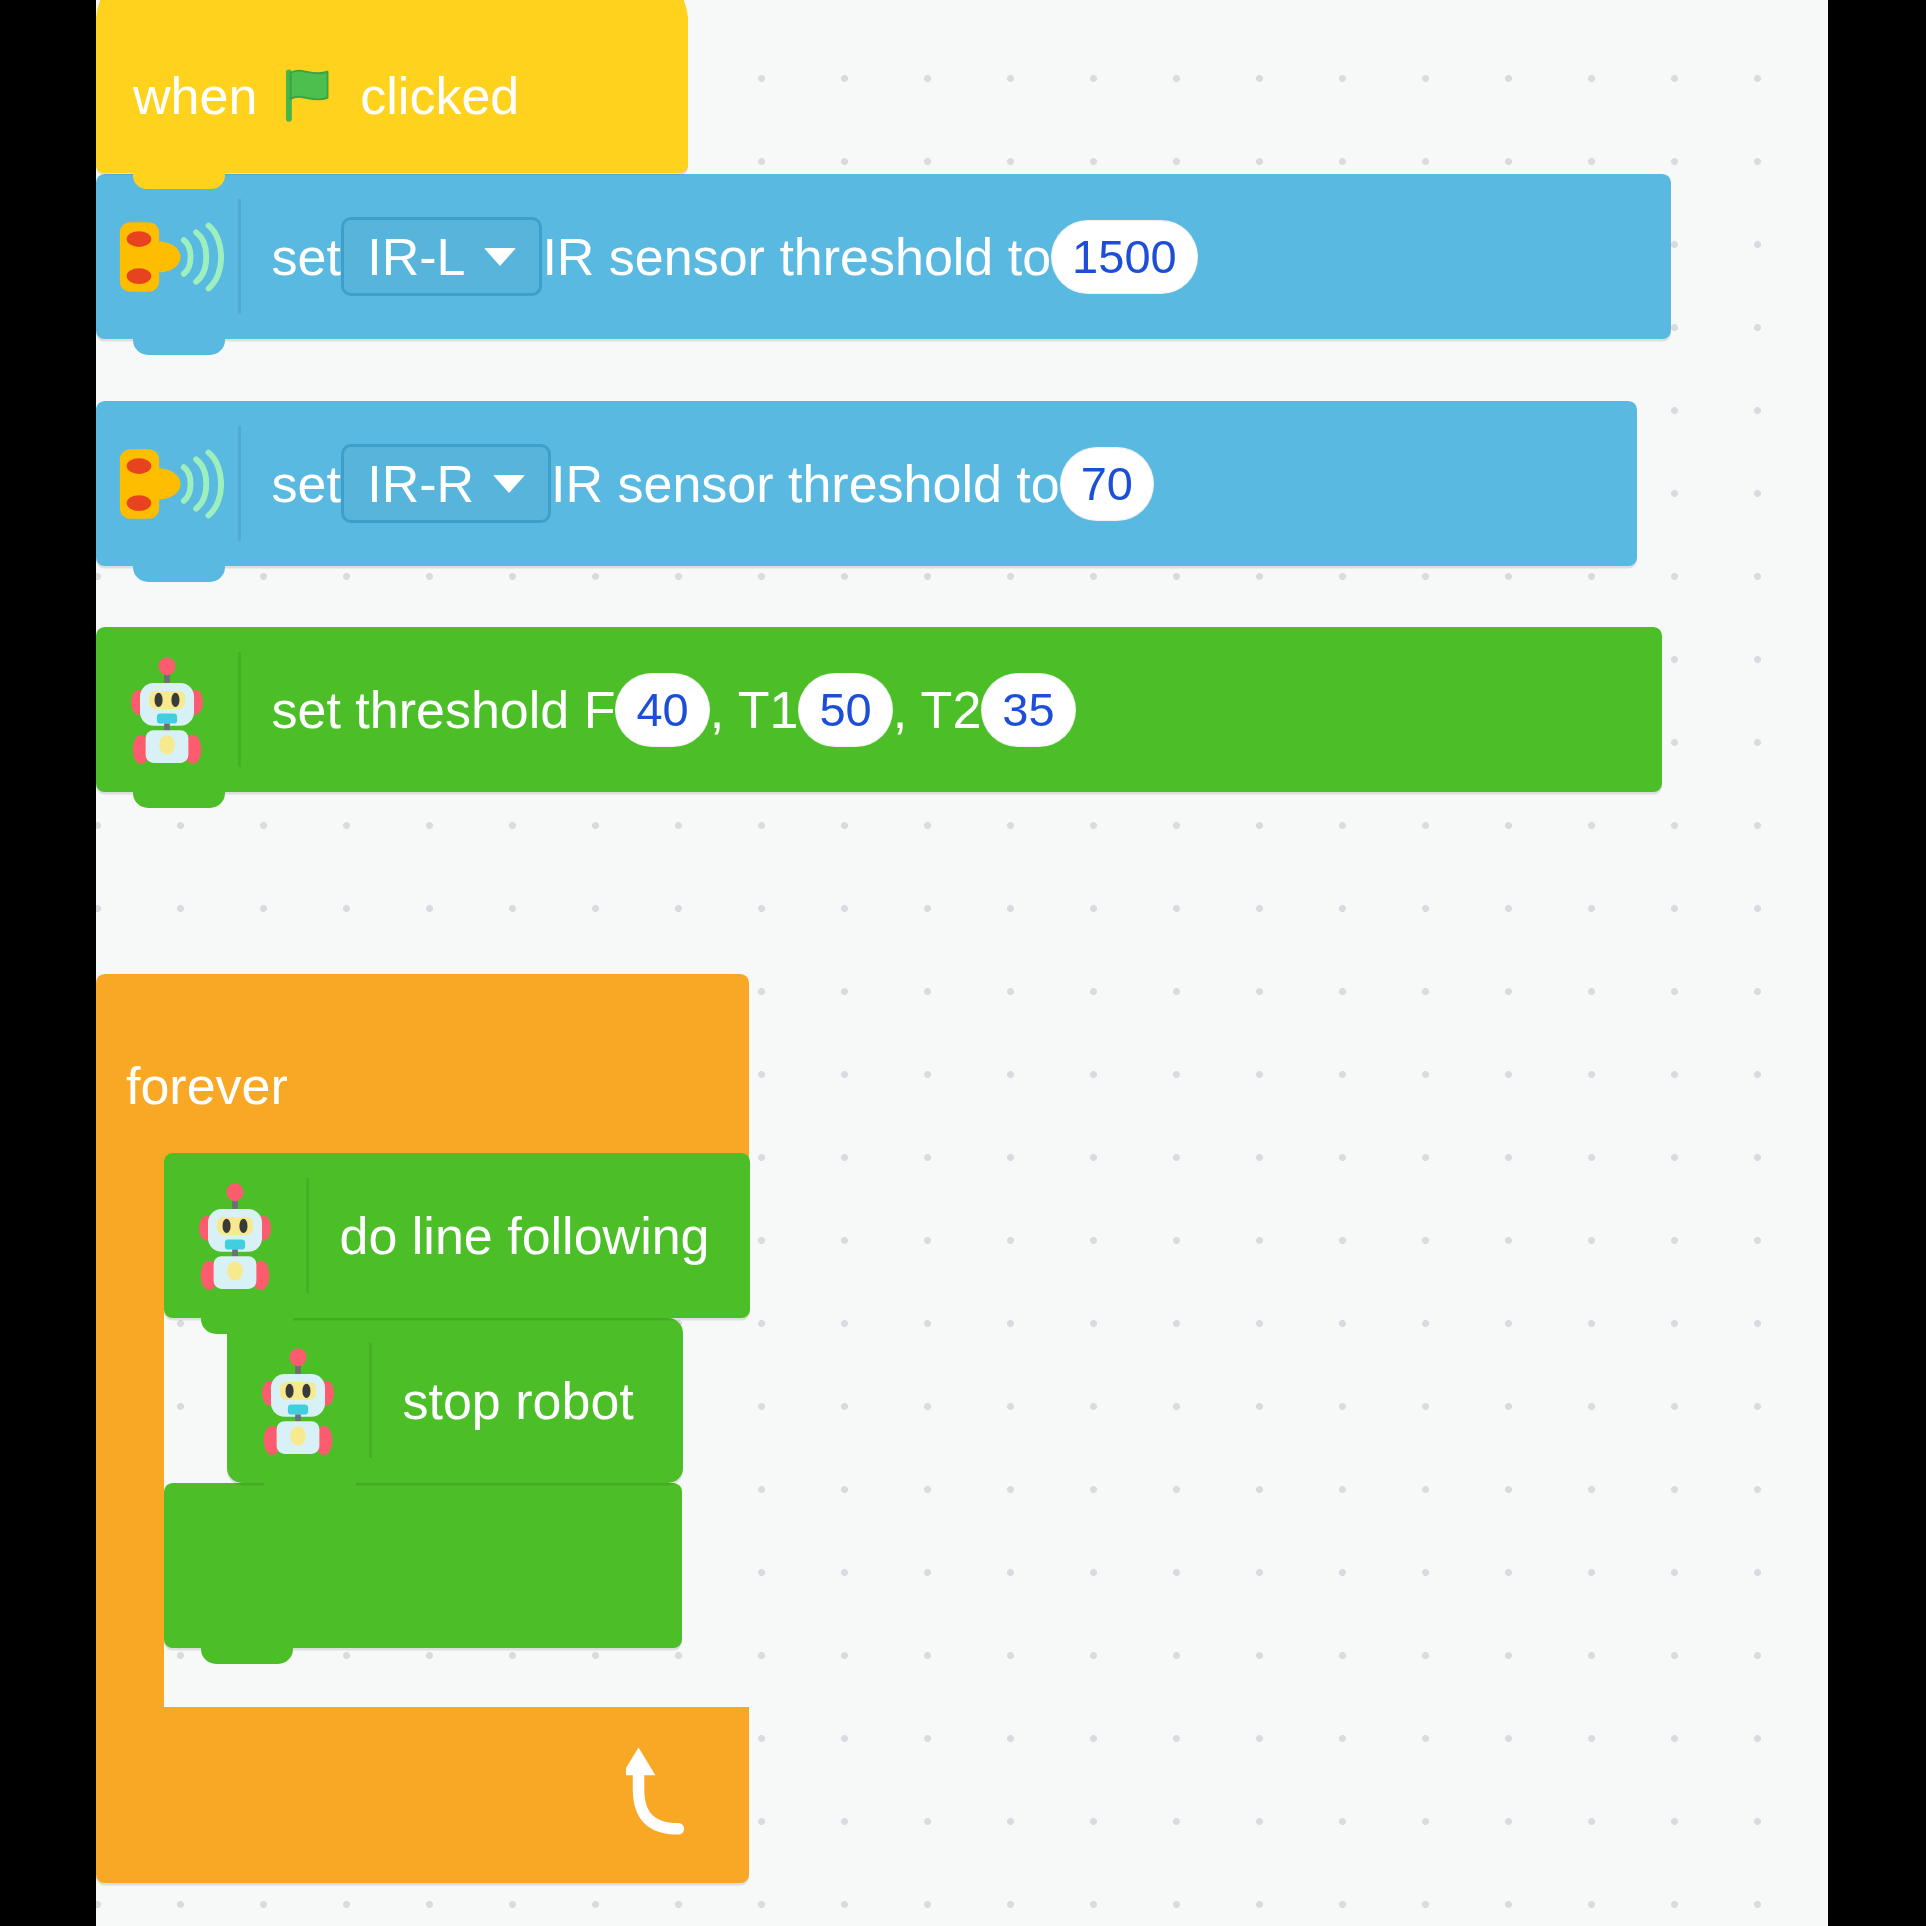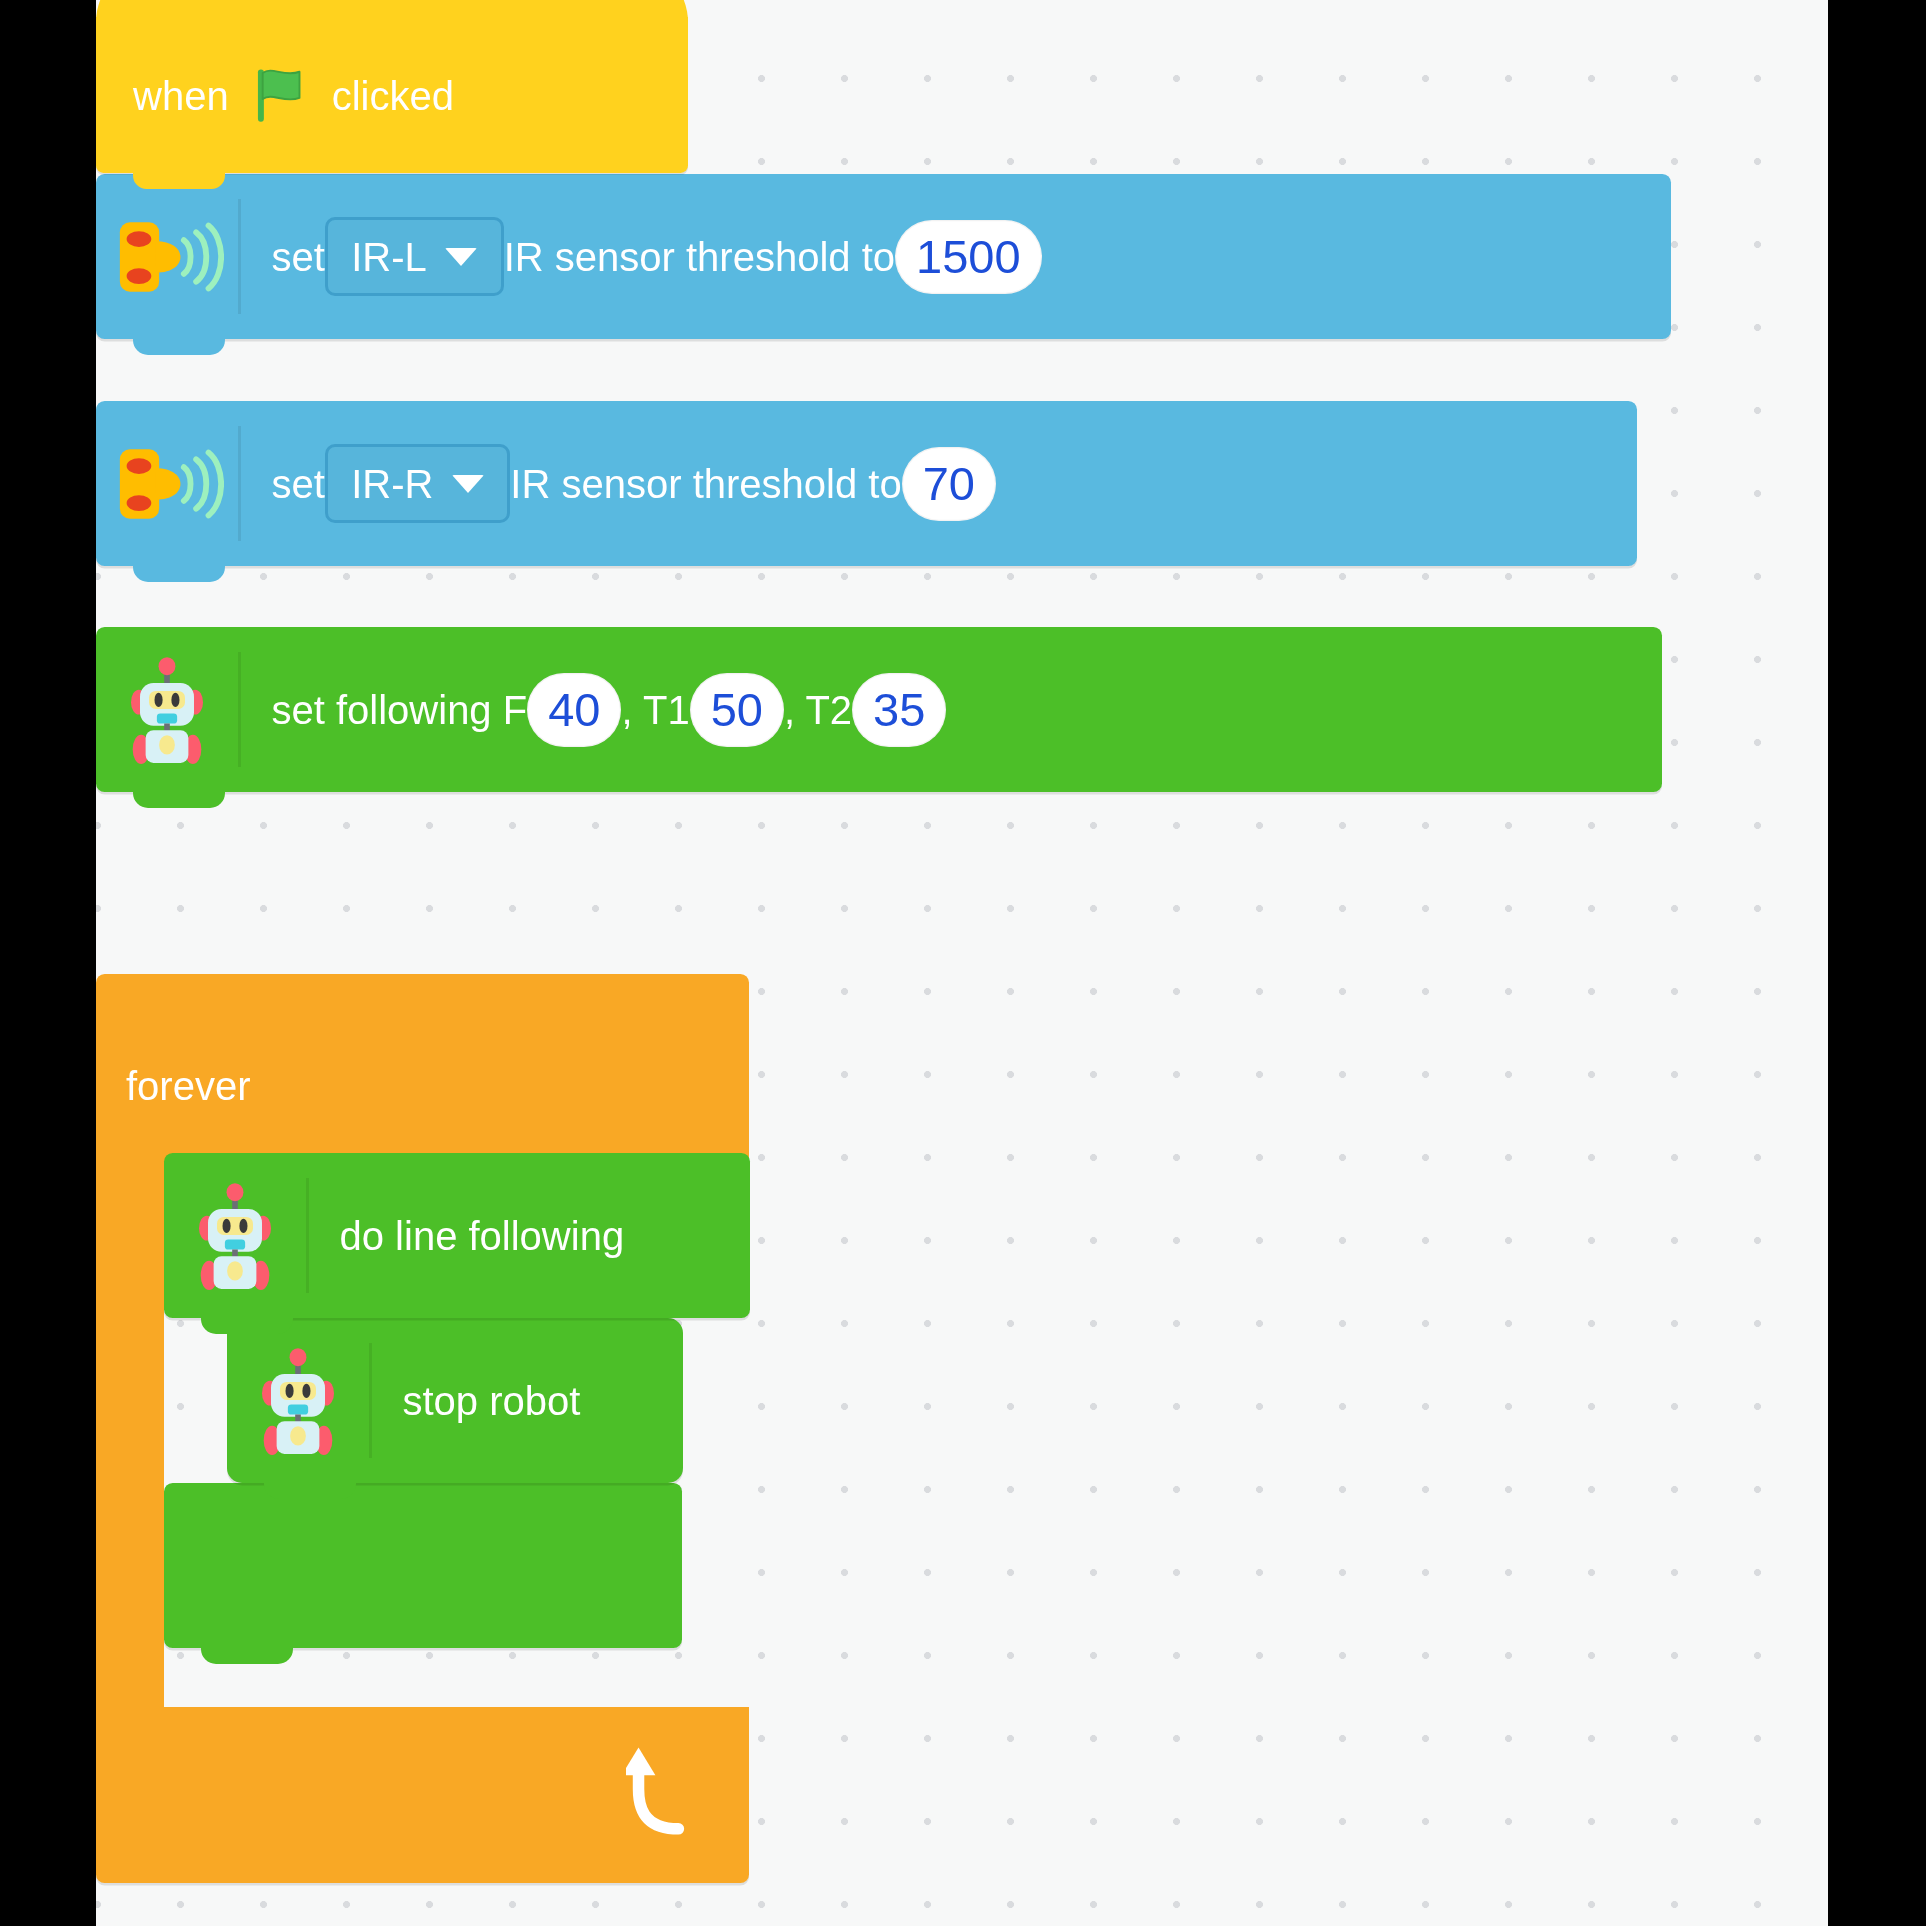--- a/index.html
+++ b/index.html
@@ -20,21 +20,21 @@
     background-color: #f7f8f8;
     background-image: radial-gradient(circle, #d9dbde 3.4px, rgba(0,0,0,0) 3.7px);
     background-size: 83px 83px;
     background-position: 43px 37px;
     overflow: hidden;
   }
 
   
   .lbl {
     color: #ffffff;
-    font-size: 40px;
+    font-size: 52px;
     line-height: 1;
     white-space: nowrap;
     letter-spacing: 0px;
   }
 
   
   .hat {
     position: absolute;
     left: 0px; top: 18.5px;
     width: 592px; height: 154px;
@@ -271,21 +271,21 @@
           <rect x="26" y="51" width="18" height="9" rx="3" fill="#41cfe0"></rect>
           <rect x="32.5" y="60" width="5" height="9" fill="#6b6f76"></rect>
           <ellipse cx="12" cy="83" rx="7.5" ry="13" fill="#fc5c6d"></ellipse>
           <ellipse cx="58" cy="83" rx="7.5" ry="13" fill="#fc5c6d"></ellipse>
           <rect x="16" y="66" width="38" height="29" rx="7" fill="#d8f1f6"></rect>
           <ellipse cx="35" cy="79" rx="7" ry="8.5" fill="#f7e98e"></ellipse>
         </svg>
       </div>
       <div class="sep"></div>
       <div class="blk-body">
-        <span class="lbl">set following F</span>
+        <span class="lbl">set threshold F</span>
         <span class="numfield">40</span>
         <span class="lbl">, T1</span>
         <span class="numfield">50</span>
         <span class="lbl">, T2</span>
         <span class="numfield">35</span>
       </div>
       <div class="notch-down"></div>
     </div>
 
     <div id="forever">

